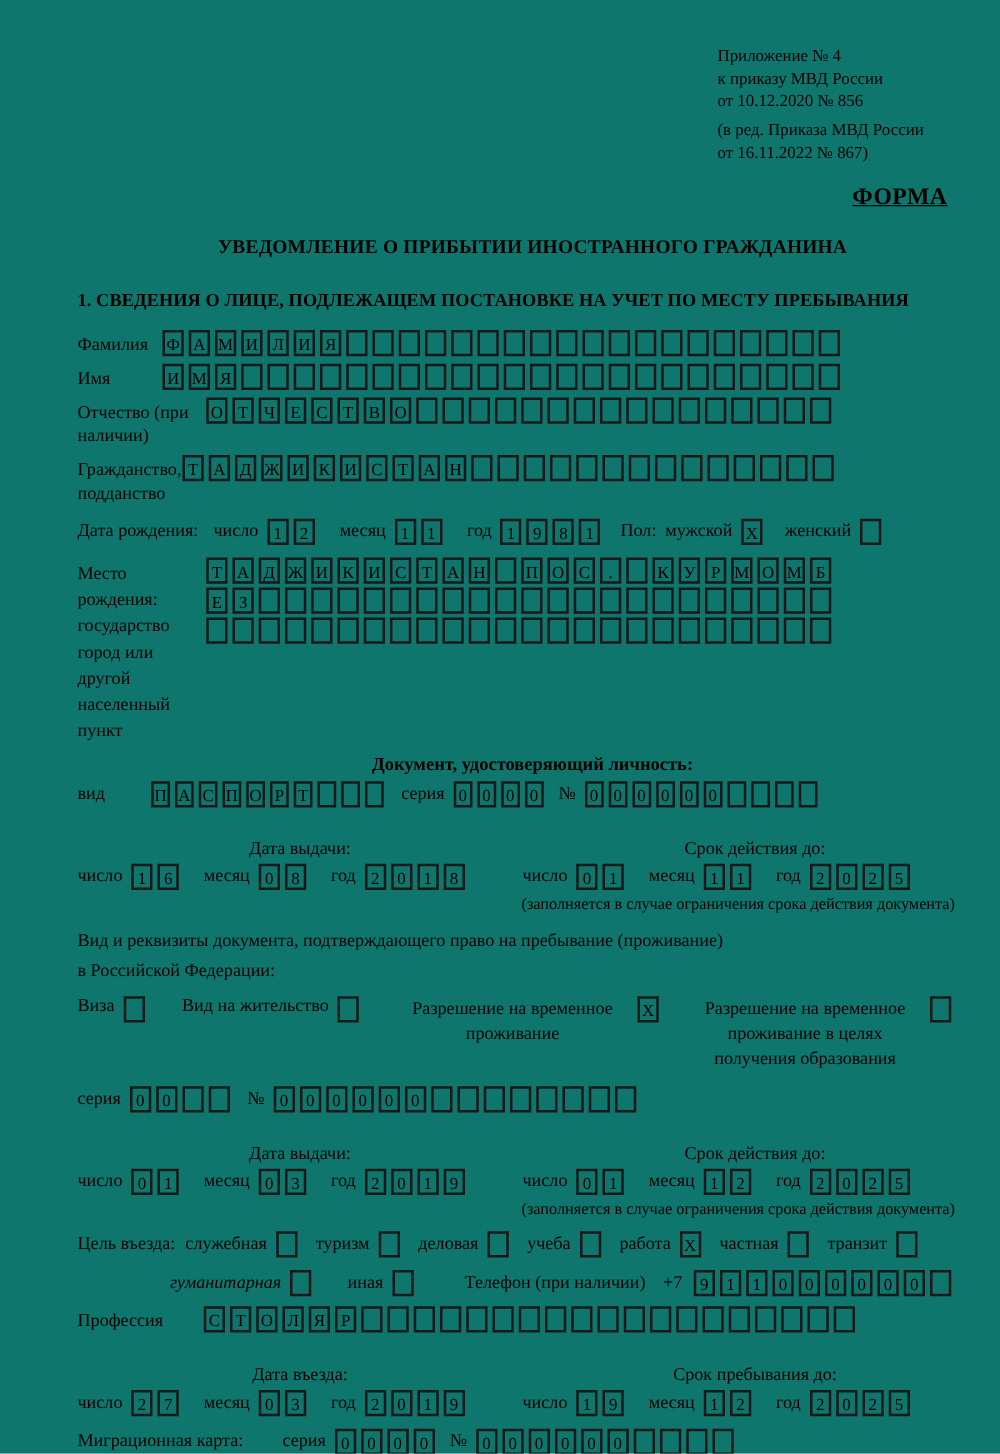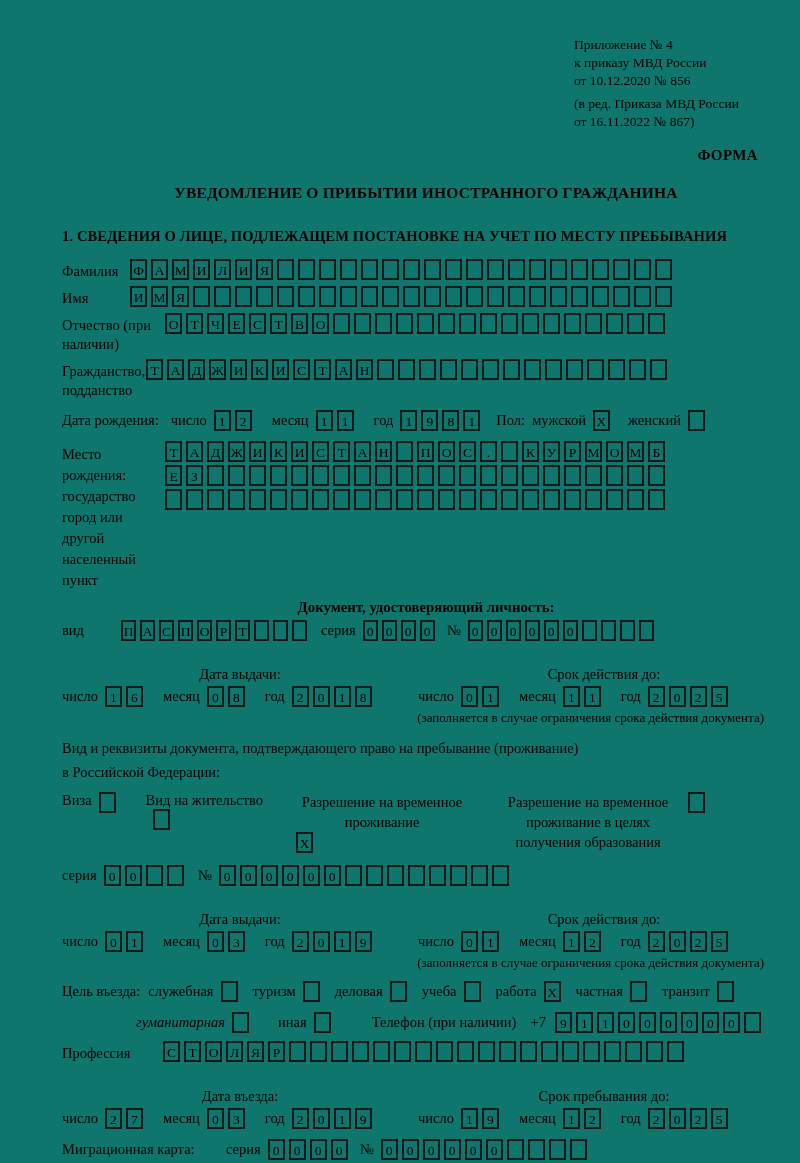--- a/index.html
+++ b/index.html
@@ -4,21 +4,21 @@
 <style>
   * { margin:0; padding:0; box-sizing:border-box; }
   html,body { background:#ffffff; }
   .page {
     width:800px; height:1163px; background:#0f766e; color:#000;
     font-family:"Liberation Serif", serif; font-size:14.5px;
     padding:36px 10px 0 62px; position:relative; overflow:hidden;
   }
   .hdr { width:200px; margin-left:auto; margin-right:16px; font-size:13.5px; line-height:18px; }
   .hdr-gap { height:5px; }
-  .forma { text-align:right; margin:16px 32px 0 0; font-weight:bold; font-size:15px; letter-spacing:0.4px; }
+  .forma { text-align:right; margin:16px 32px 0 0; font-weight:bold; font-size:19px; letter-spacing:0.4px;text-decoration:underline; }
   .title { text-align:center; font-weight:bold; font-size:15.5px; line-height:22px; margin-top:18px; letter-spacing:0.2px; }
   .title-blank { display:inline-block; width:54px; height:13px; border-bottom:2px solid #222; margin-left:8px; }
   .sec1 { font-weight:bold; font-size:14.6px; margin-top:24px; letter-spacing:0.1px; white-space:nowrap; }
 
   .frow { display:flex; align-items:flex-start; margin-top:5px; }
   .flabel { font-size:14.5px; line-height:19px; padding-top:3px; flex:0 0 auto; }
   .lw-68 { width:68px; } .lw-84 { width:84px; } .lw-103 { width:103px; } .lw-101 { width:101px; } .lw-83 { width:83px; } .lw-136 { width:136px; }
 
   .cells { display:flex; flex-wrap:nowrap; align-items:center; }
   .cell { flex:0 0 auto; width:17px; height:21px; border:2px solid #191919; margin-right:4px;
@@ -37,21 +37,21 @@
   .col-issue { width:356px; }
   .col-valid { width:372px; }
   .dc-title { text-align:center; margin-bottom:3px; }
   .note-right { text-align:right; font-size:13px; margin-top:3px; margin-right:26px; }
 
   .opt { display:flex; align-items:center; }
   .opt .cells { margin-left:7px; }
   .rvp { display:flex; align-items:flex-start; margin-top:8px; }
   .rvp .opt { align-items:flex-start; }
   .rvp-lbl-c { width:186px; text-align:center; line-height:20px; }
-  .ml-26 { margin-left:26px;flex-direction:column; } .ml-20 { margin-left:20px; }
+  .ml-26 { margin-left:26px; } .ml-20 { margin-left:20px; }
 
   .purpose-row { display:flex; align-items:center; margin-top:10px; }
   .purpose-row .opt { margin-right:11px; }
   .plabel { margin-right:8px;text-align:center; }
   .indent-58 { margin-left:74px;font-style:italic; }
   .phone-label { margin:0 14px 0 26px; }
   .phone-prefix { margin-right:9px; }
   .mt8 { margin-top:8px; } .mt10 { margin-top:10px; } .mt12 { margin-top:12px; } .mt14 { margin-top:14px; }
   .intro { margin-top:10px; line-height:24px; }
 </style>

